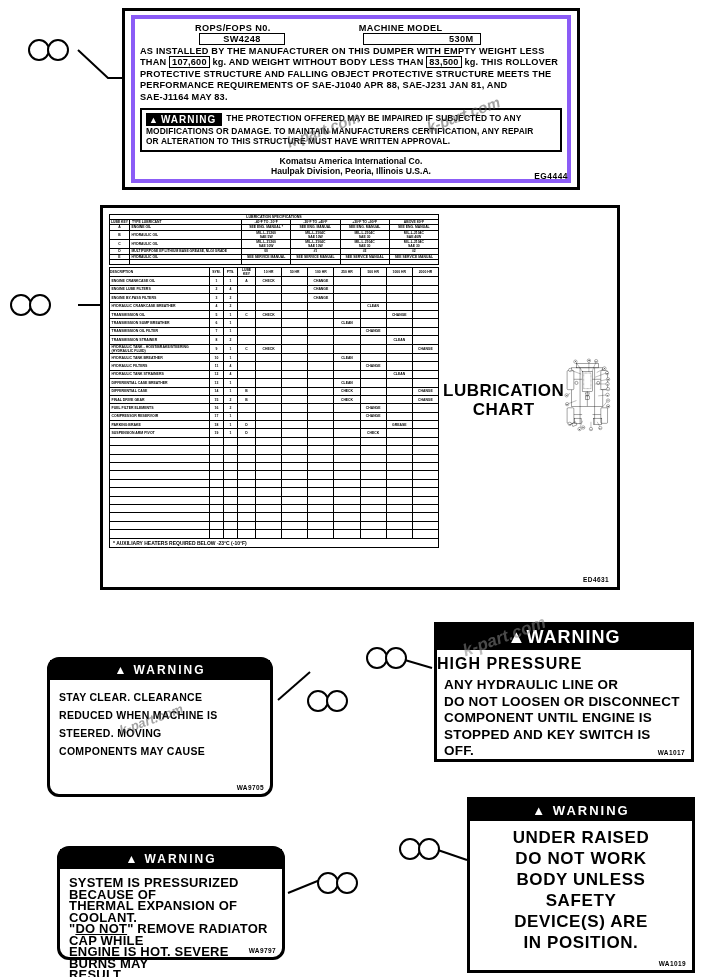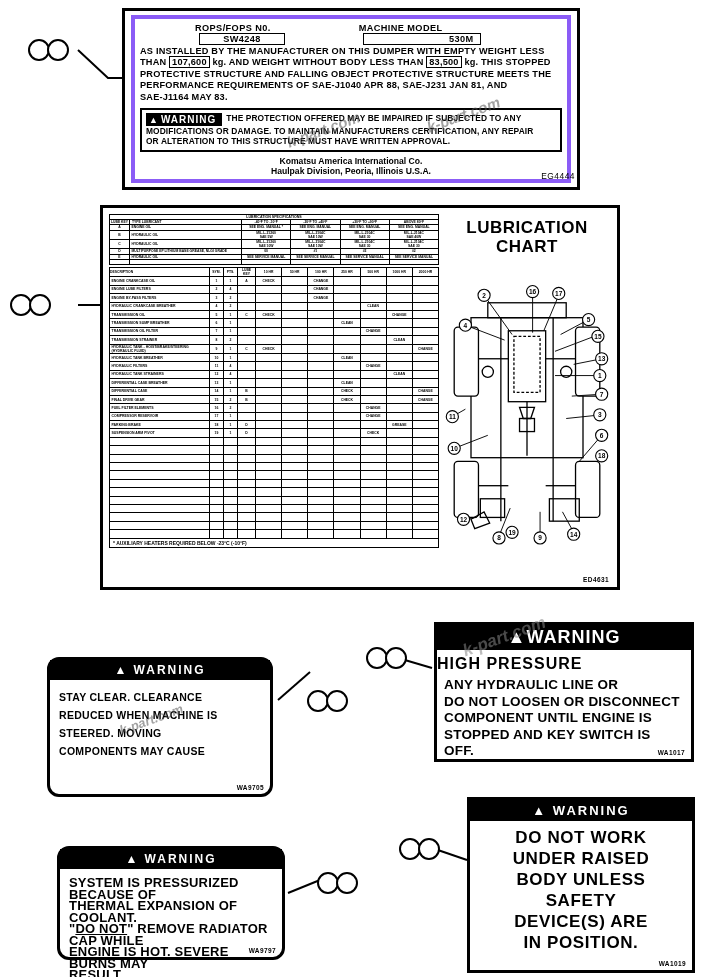--- a/index.html
+++ b/index.html
@@ -23,27 +23,27 @@
               text-align:center;font-weight:bold;}
   .rops-body{font-size:9.2px;font-weight:bold;line-height:11.4px;letter-spacing:.2px;}
   .rops-body .inline-field{border:1px solid #000;padding:0 2px;font-weight:bold;}
   .warn-strip{border:2px solid #000;margin-top:5px;padding:3px 4px;}
   .warn-badge{background:#000;color:#fff;font-weight:bold;font-size:10px;
               padding:1px 6px 1px 3px;letter-spacing:1px;display:inline-block;
               vertical-align:top;margin-right:4px;}
   .warn-tri{display:inline-block;color:#fff;font-size:9px;margin-right:2px;}
   .warn-strip-txt{font-size:8.4px;font-weight:bold;line-height:10.4px;letter-spacing:.1px;}
   .rops-foot{text-align:center;font-size:8.6px;font-weight:bold;line-height:10.5px;margin-top:4px;}
-  .rops-pn{position:absolute;right:2px;bottom:6px;font-size:8.4px;font-weight:normal;letter-spacing:.5px;}
+  .rops-pn{position:absolute;right:9px;bottom:6px;font-size:8.4px;font-weight:bold;letter-spacing:.5px;}
 
   
   #lube-plate{left:100px;top:205px;width:520px;height:385px;border-width:3px;padding:6px;}
   .lube-wrap{display:flex;height:100%;}
   .lube-left{width:330px;display:flex;flex-direction:column;}
-  .lube-right{flex:1;display:flex;flex-direction:column;align-items:center;padding-left:4px;justify-content:flex-end;}
+  .lube-right{flex:1;display:flex;flex-direction:row;align-items:center;padding-left:4px;justify-content:flex-end;}
   .lube-title{font-size:17px;font-weight:bold;text-align:center;line-height:19px;
               letter-spacing:.5px;margin-top:4px;}
 
   table.spec,table.items{border-collapse:collapse;width:100%;table-layout:fixed;}
   table.spec td,table.spec th,table.items td,table.items th{border:1px solid #000;
       font-size:3.4px;font-weight:bold;line-height:4.2px;padding:0;text-align:center;
       overflow:hidden;}
   table.spec .hdr-main{font-size:3.6px;}
   table.spec td.desc,table.items td.desc{text-align:left;padding-left:1.5px;}
   table.items td{height:7.4px;}
@@ -143,21 +143,21 @@
       </div>
     </div>
 
     <div class="rops-body">
       <div>AS INSTALLED BY THE MANUFACTURER ON THIS DUMPER WITH EMPTY WEIGHT LESS</div>
       <div>
         <span>THAN</span>
         <span class="inline-field">107,600</span>
         <span>kg. AND WEIGHT WITHOUT BODY LESS THAN</span>
         <span class="inline-field">83,500</span>
-        <span>kg. THIS STOPPED</span>
+        <span>kg. THIS ROLLOVER</span>
       </div>
       <div>PROTECTIVE STRUCTURE AND FALLING OBJECT PROTECTIVE STRUCTURE MEETS THE</div>
       <div>PERFORMANCE REQUIREMENTS OF SAE-J1040 APR 88, SAE-J231 JAN 81, AND</div>
       <div>SAE-J1164 MAY 83.</div>
     </div>
 
     <div class="warn-strip">
       <div style="display:flex;align-items:flex-start;">
         <span class="warn-badge"><span class="warn-tri">▲</span><span>WARNING</span></span>
         <span class="warn-strip-txt">THE PROTECTION OFFERED MAY BE IMPAIRED IF SUBJECTED TO ANY</span>
@@ -831,21 +831,21 @@
     </div>
     <div>ENGINE IS HOT. SEVERE BURNS MAY</div>
     <div>RESULT.</div>
   </div>
   <div class="pn">WA9797</div>
 </div>
 
 <div class="decal" id="decal-body">
   <div class="hdr"><span>▲</span>&nbsp;<span>WARNING</span></div>
   <div class="body">
+    <div>UNDER RAISED</div>
     <div>DO NOT WORK</div>
-    <div>UNDER RAISED</div>
     <div>BODY UNLESS</div>
     <div>SAFETY</div>
     <div>DEVICE(S) ARE</div>
     <div>IN POSITION.</div>
   </div>
   <div class="pn">WA1019</div>
 </div>
 
 </body></html>

